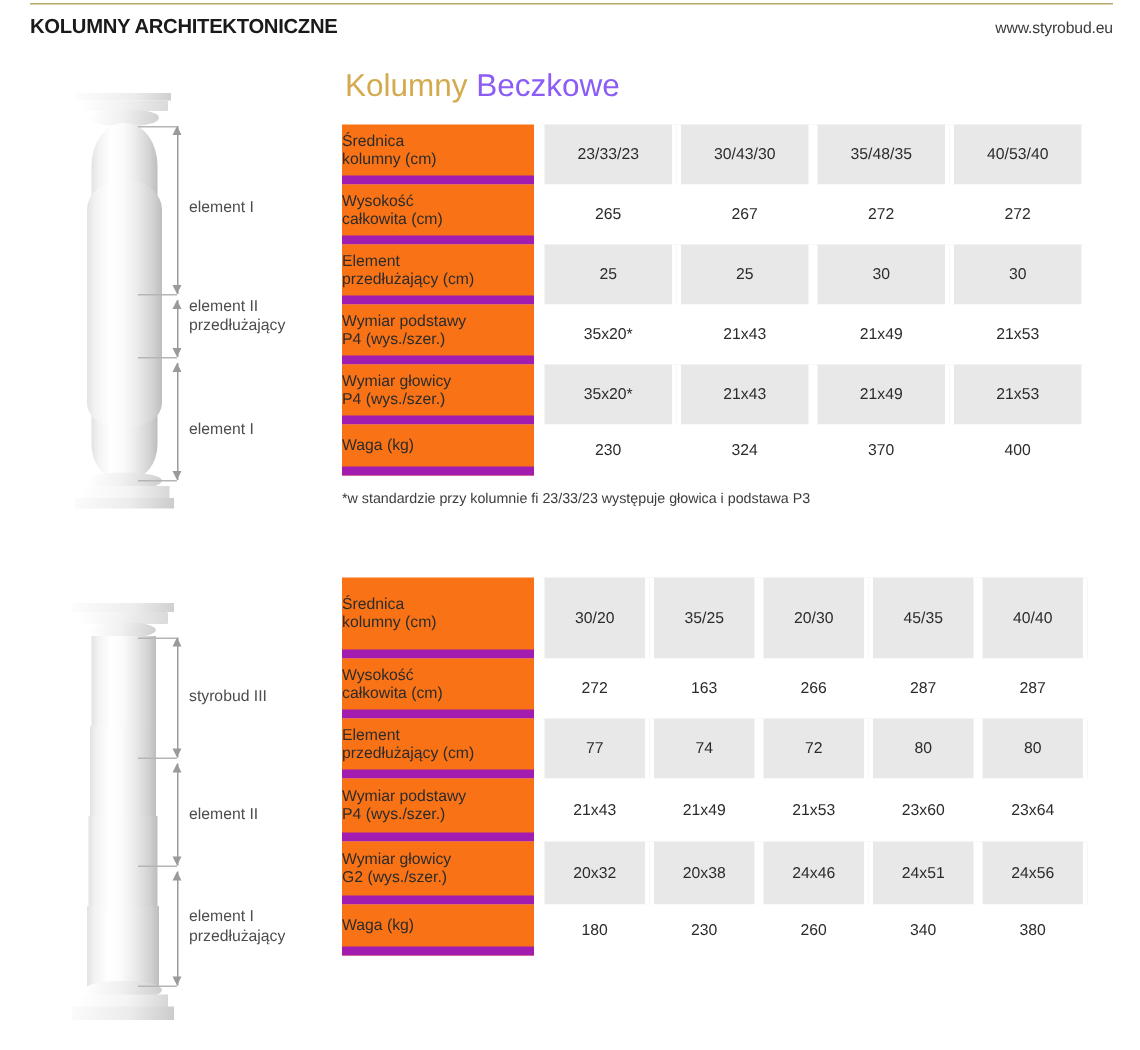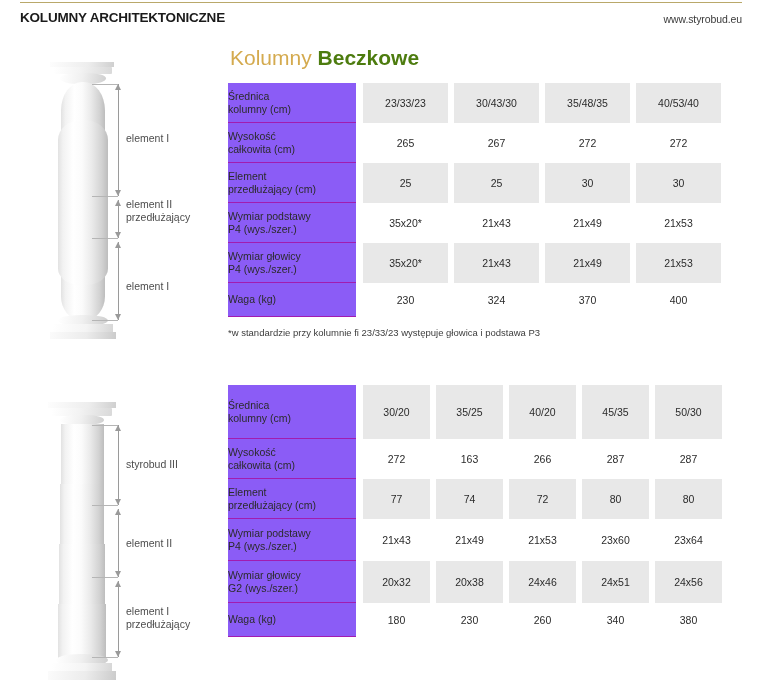--- a/index.html
+++ b/index.html
@@ -154,42 +154,42 @@
     line-height: 26px;
     margin: 0 0 12px 2px;
     white-space: nowrap;
     font-weight: bold;
   }
   .tbl-title .t-gold {
     color: #d4aa4e;
     font-weight: normal;
   }
   .tbl-title .t-dark {
-    color: #4d7c0f;
-    font-weight: bold;
+    color: #8b5cf6;
+    font-weight: normal;
   }
 
   table.spec {
     border-collapse: separate;
     border-spacing: 0;
     width: 496px;
     table-layout: fixed;
   }
   table.spec td {
     font-size: 10.5px;
     color: #2b2b2b;
     vertical-align: middle;
     padding: 0;
   }
   td.lab {
     text-align: left;
     padding: 6px 8px 6px 10px;
     line-height: 12.5px;
-    border-bottom: 1px solid #a21caf;
-    background: #8b5cf6;
+    border-bottom: 6px solid #a21caf;
+    background: #f97316;
   }
   td.val {
     text-align: center;
     background: #ffffff;
     border-left: 3px solid #ffffff;
     border-right: 3px solid #ffffff;
     border-top: 0;
     border-bottom: 0;
   }
   tr.shaded td.val {
@@ -416,23 +416,23 @@
       </colgroup>
       <tbody>
         <tr class="shaded">
           <td class="lab">
             <div>Średnica</div>
             <div>kolumny (cm)</div>
           </td>
           <td class="gap"></td>
           <td class="val first-val" style="height:54px">30/20</td>
           <td class="val">35/25</td>
-          <td class="val">40/20</td>
+          <td class="val">20/30</td>
           <td class="val">45/35</td>
-          <td class="val">50/30</td>
+          <td class="val">40/40</td>
         </tr>
         <tr>
           <td class="lab">
             <div>Wysokość</div>
             <div>całkowita (cm)</div>
           </td>
           <td class="gap"></td>
           <td class="val first-val" style="height:40px">272</td>
           <td class="val">163</td>
           <td class="val">266</td>

